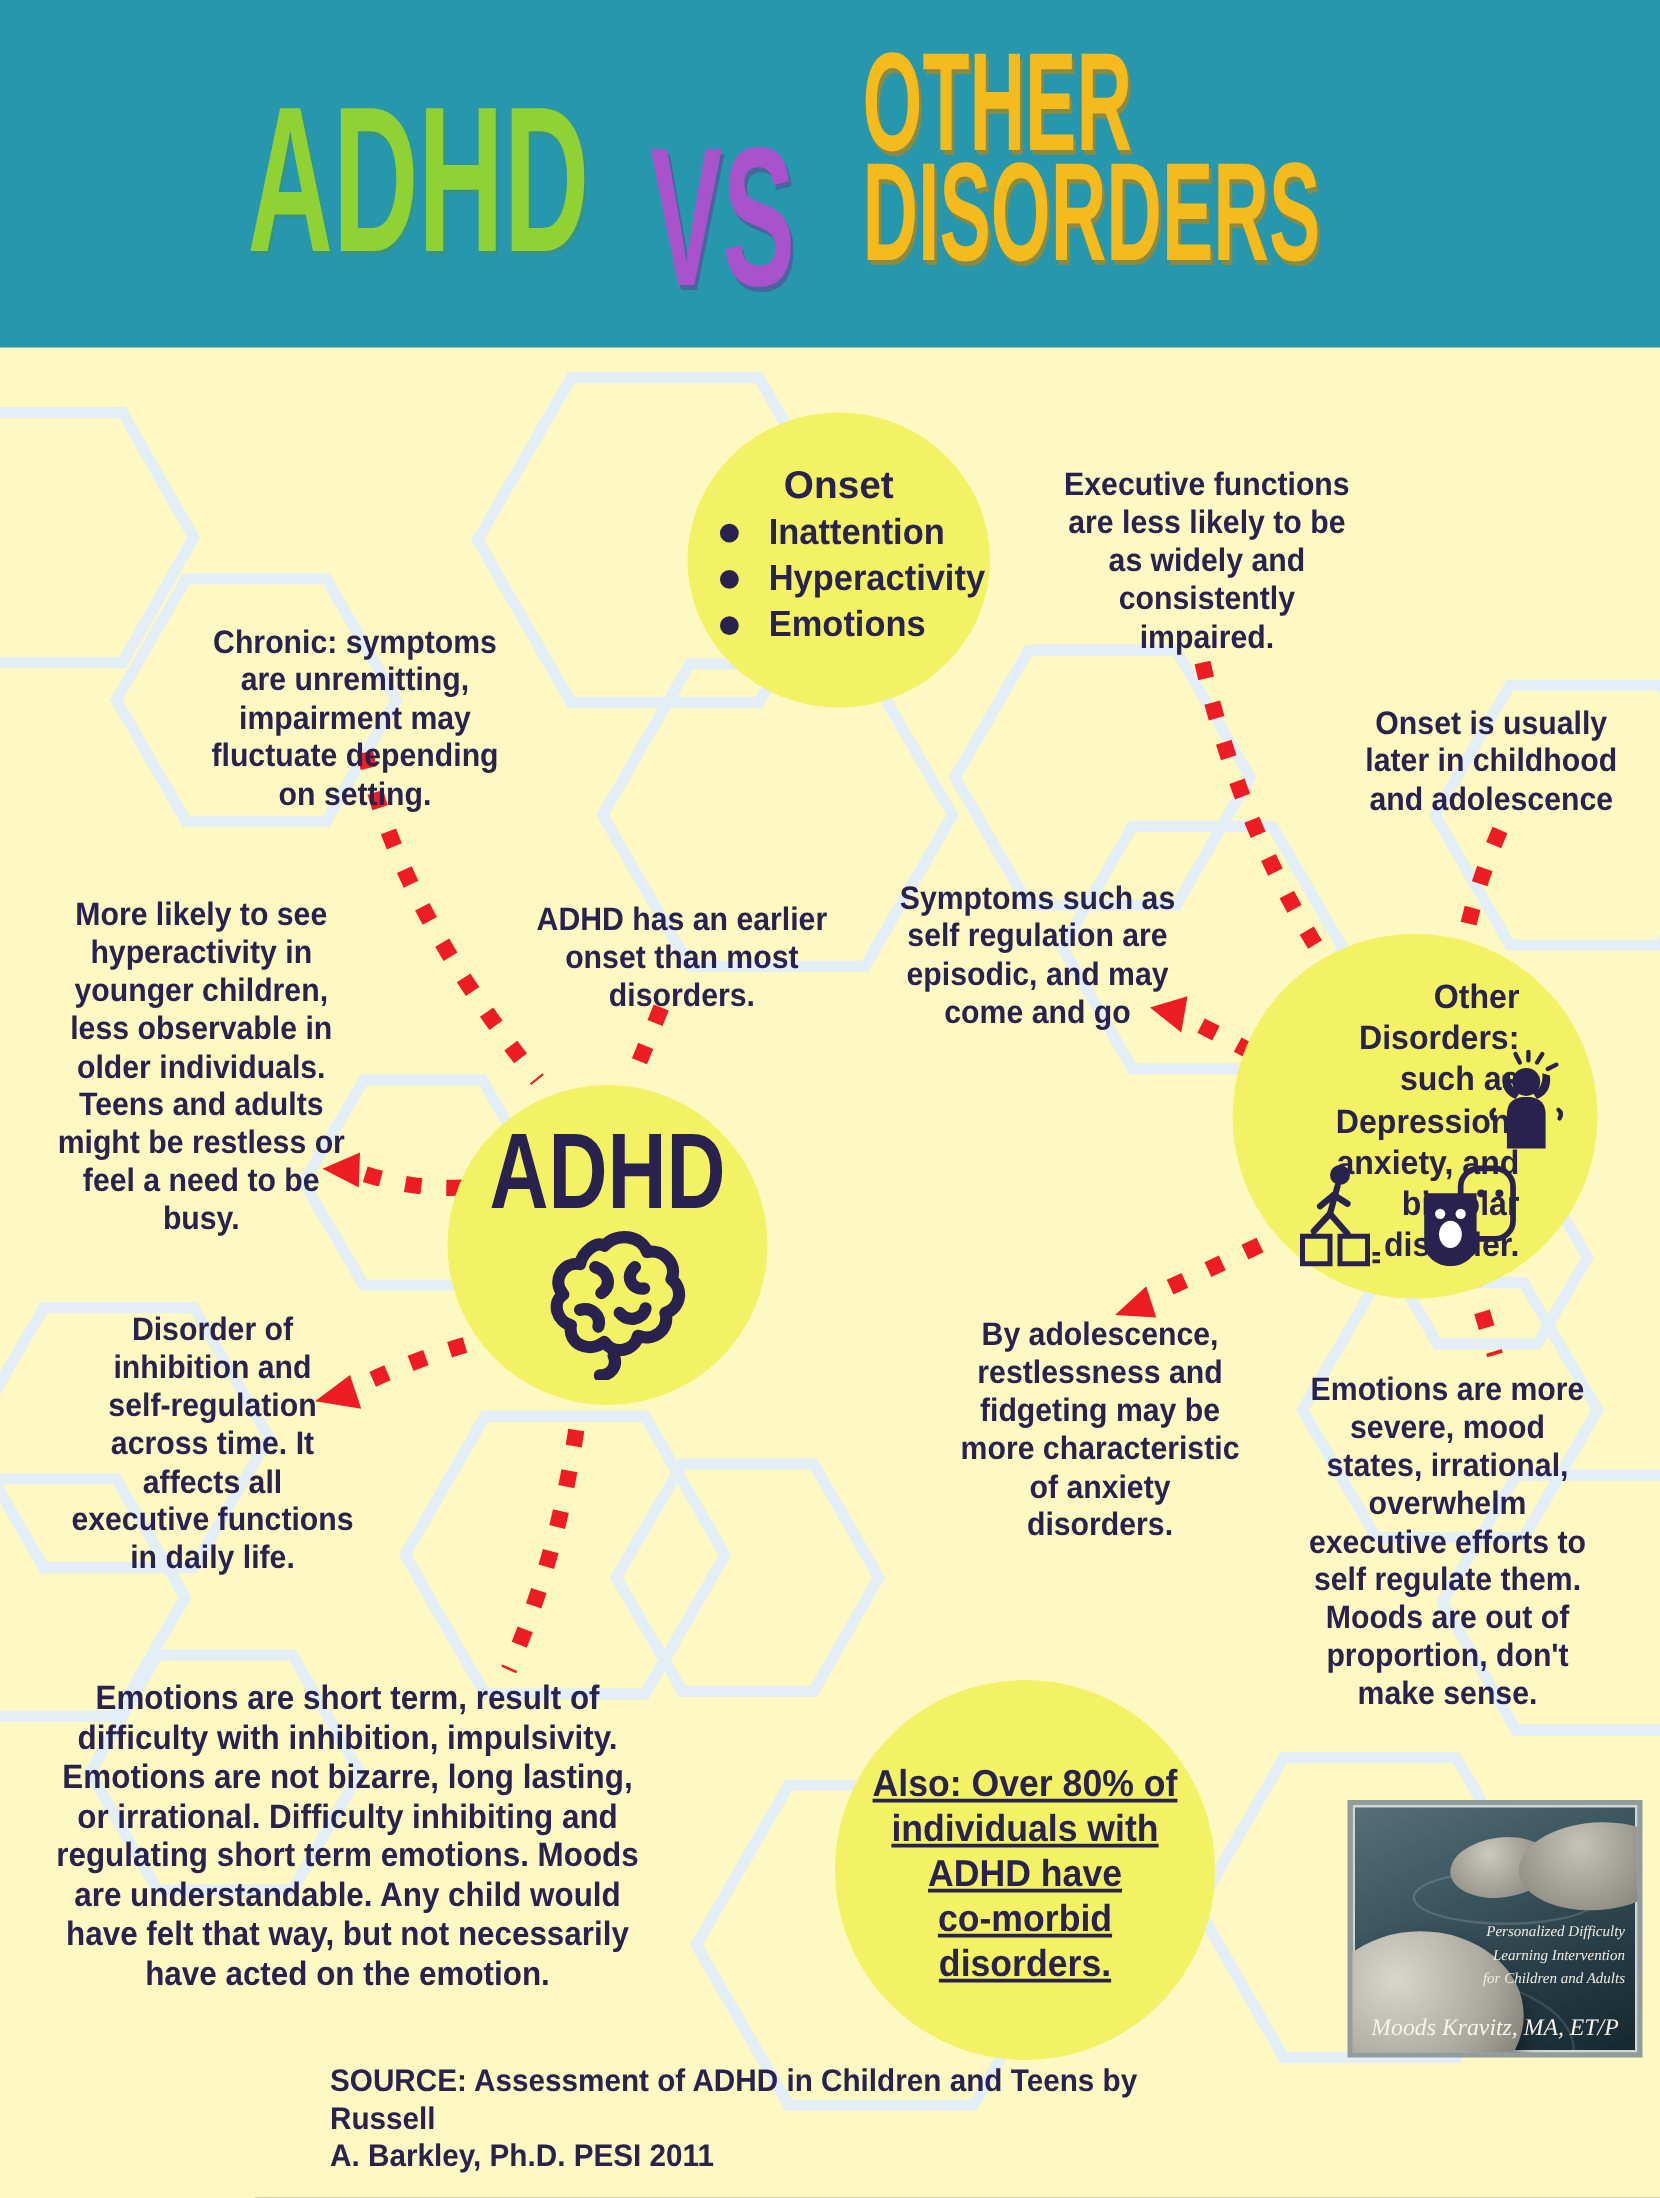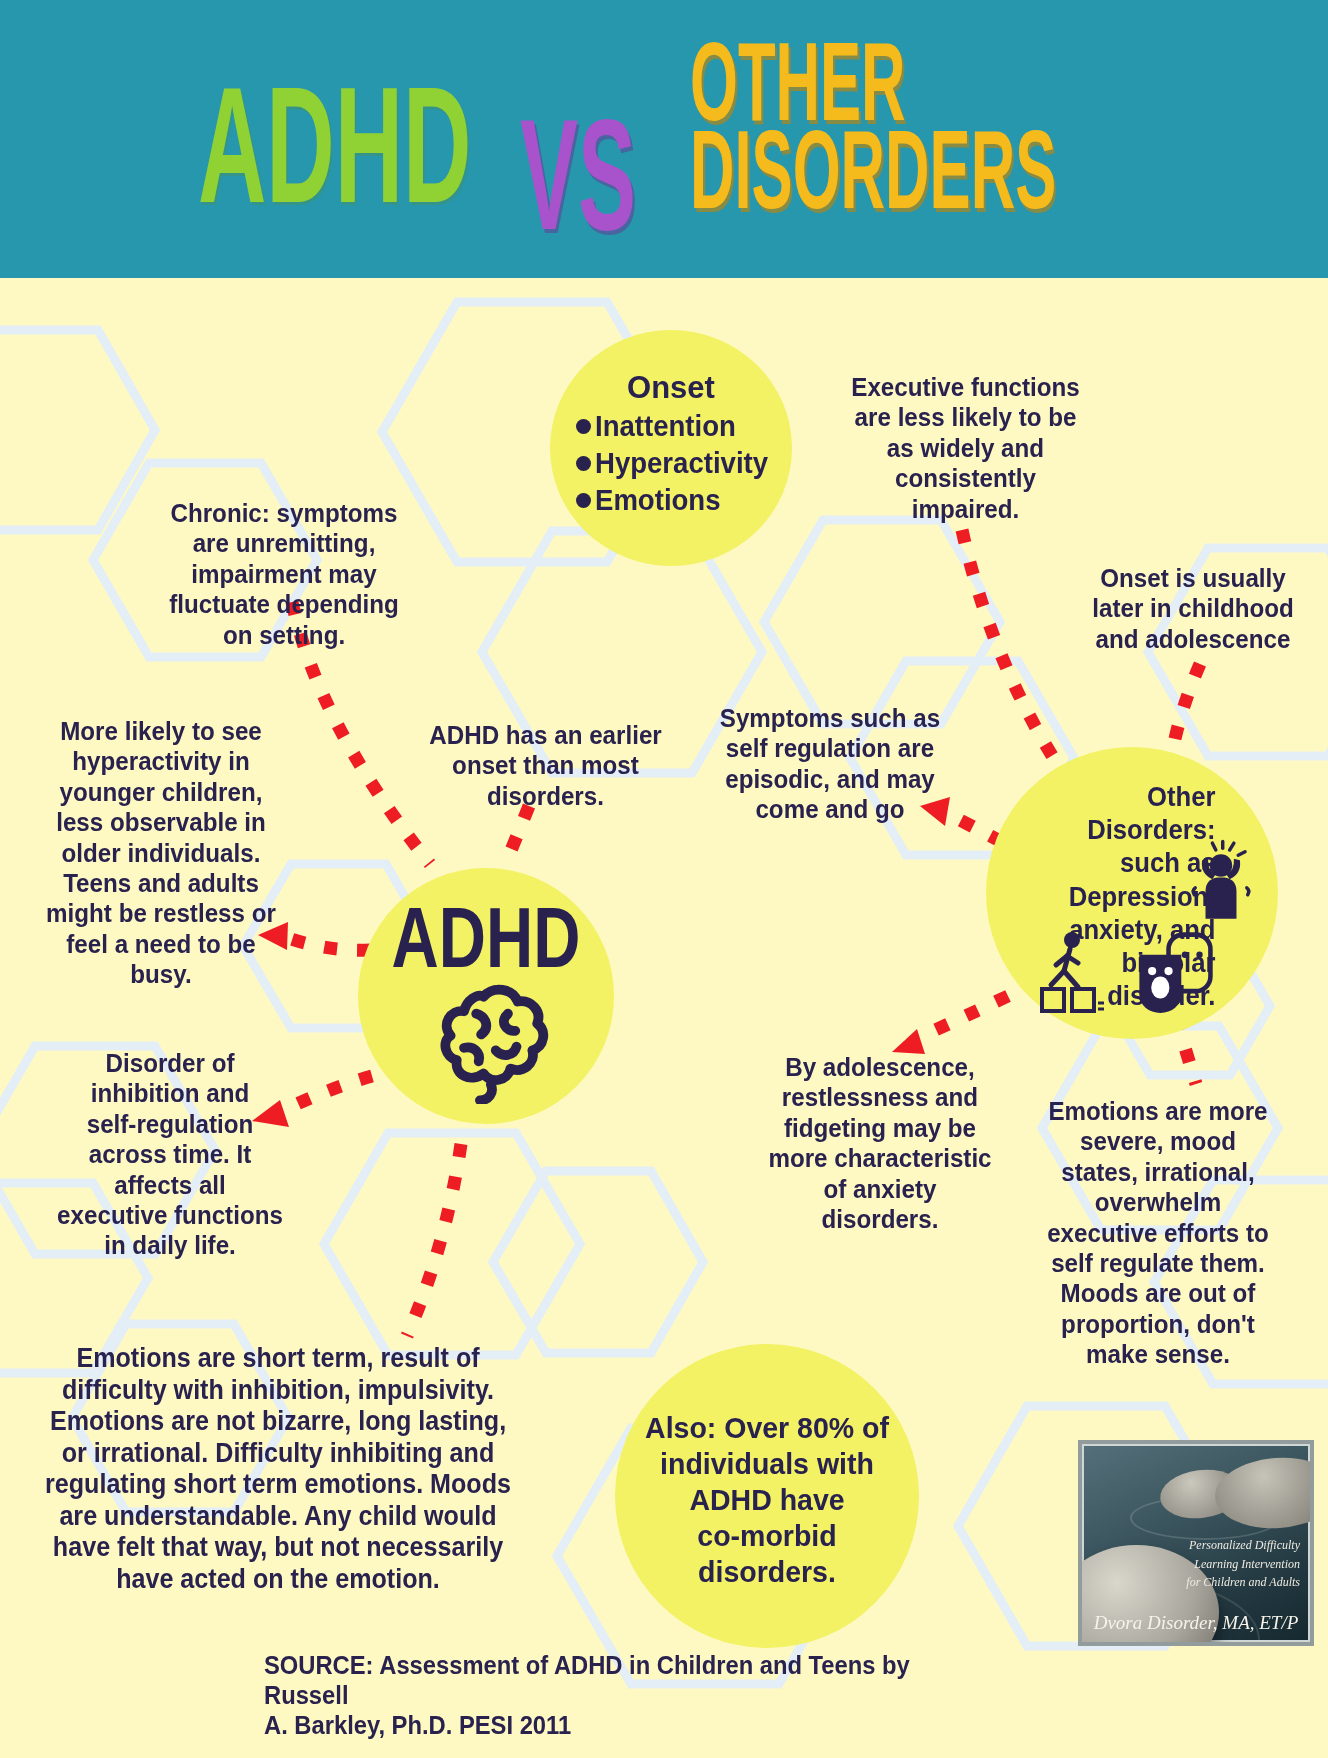--- a/index.html
+++ b/index.html
@@ -23,38 +23,38 @@
   
   #hex-layer,#connector-layer{position:absolute;left:0;top:0;pointer-events:none;}
   #hex-layer polygon{fill:none;stroke:var(--hex_outline);stroke-width:9;}
   .connector{stroke:var(--red);stroke-width:13;fill:none;stroke-dasharray:13 20;stroke-linecap:butt;}
   .arrowhead{fill:var(--red);stroke:none;}
 
   
   .circle{position:absolute;border-radius:50%;background:var(--yellow);color:var(--navy);}
   #both-circle{left:550px;top:330px;width:242px;height:236px;}
   #both-circle .b-title{display:block;text-align:center;margin-top:40px;font-size:31px;font-weight:bold;}
-  .b-row{display:flex;align-items:center;gap:4px;margin:4px 0 0 26px;}
+  .b-row{display:flex;align-items:center;gap:24px;margin:4px 0 0 26px;}
   .b-dot{width:15px;height:15px;border-radius:50%;background:var(--navy);flex:0 0 auto;}
   .b-label{font-size:29px;font-weight:bold;transform:scaleX(.95);transform-origin:left center;white-space:nowrap;}
 
   #adhd-circle{left:358px;top:868px;width:256px;height:256px;}
   #adhd-circle .a-label{display:block;text-align:center;margin-top:26px;font-size:86px;font-weight:bold;line-height:1;
                         transform:scaleX(.76);}
   #adhd-circle svg{display:block;margin:2px auto 0 auto;}
 
   #other-circle{left:986px;top:747px;width:292px;height:292px;text-align:right;}
   #other-circle .o-text{position:absolute;left:30px;top:34px;width:210px;font-size:27px;font-weight:bold;
                         line-height:1.23;white-space:pre-line;transform:scaleX(.95);transform-origin:left top;}
   .o-icon{position:absolute;}
   #icon-stressed{right:14px;top:92px;}
   #icon-steps{left:48px;bottom:24px;}
   #icon-masks{left:142px;bottom:26px;}
 
-  #also-circle{left:615px;top:1344px;width:304px;height:304px;}
+  #also-circle{left:668px;top:1344px;width:304px;height:304px;text-decoration:underline;}
   #also-circle .al-text{display:block;text-align:center;margin-top:66px;font-size:30px;font-weight:bold;
                         line-height:1.2;white-space:pre-line;transform:scaleX(.95);}
 
   
   .note{position:absolute;color:var(--navy);font-weight:bold;text-align:center;white-space:pre-line;
         line-height:1.17;font-size:26px;transform:scaleX(.93);}
   #note-chronic{left:134px;top:498px;width:300px;}
   #note-executive{left:833px;top:372px;width:265px;}
   #note-onset{left:1048px;top:563px;width:290px;}
   #note-more-likely{left:16px;top:716px;width:290px;}
@@ -294,16 +294,16 @@
 
   <div id="badge">
     <div class="ripple" id="ripple1"></div>
     <div class="ripple" id="ripple2"></div>
     <div class="stone" id="stone-big"></div>
     <div class="stone" id="stone-mid"></div>
     <div class="stone" id="stone-right"></div>
     <div id="badge-tagline">Personalized Difficulty
 Learning Intervention
 for Children and Adults</div>
-    <div id="badge-name">Dvora Disorder, MA, ET/P</div>
+    <div id="badge-name">Moods Kravitz, MA, ET/P</div>
   </div>
 
 </div>
 
 </body></html>

